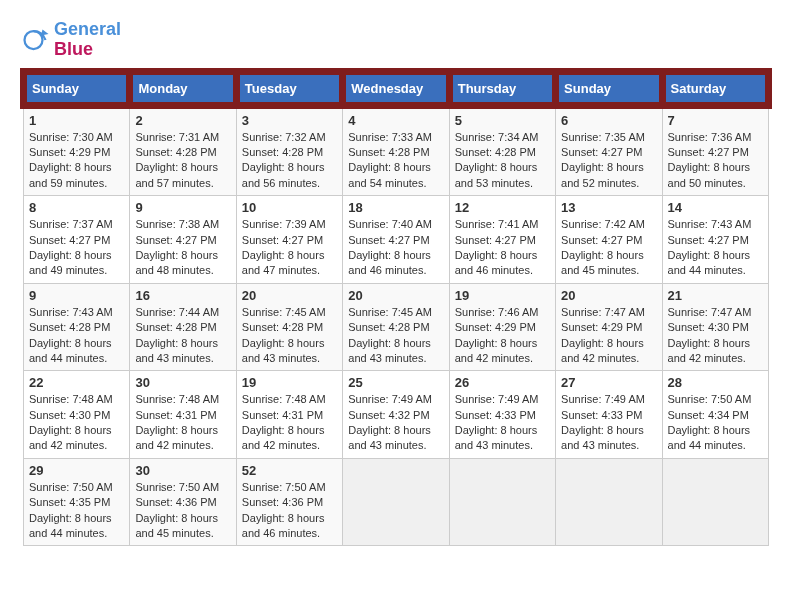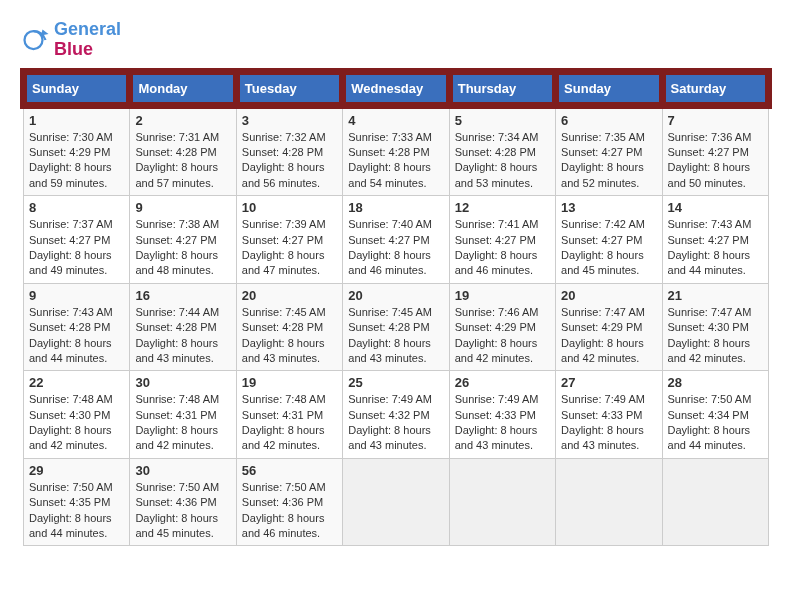--- a/index.html
+++ b/index.html
@@ -240,21 +240,21 @@
       <tr>
         <td>
           <span class="day-num">29</span>
           <div class="day-info">Sunrise: 7:50 AM<br>Sunset: 4:35 PM<br>Daylight: 8 hours and 44 minutes.</div>
         </td>
         <td>
           <span class="day-num">30</span>
           <div class="day-info">Sunrise: 7:50 AM<br>Sunset: 4:36 PM<br>Daylight: 8 hours and 45 minutes.</div>
         </td>
         <td>
-          <span class="day-num">56</span>
+          <span class="day-num">52</span>
           <div class="day-info">Sunrise: 7:50 AM<br>Sunset: 4:36 PM<br>Daylight: 8 hours and 46 minutes.</div>
         </td>
         <td class="empty-cell"></td>
         <td class="empty-cell"></td>
         <td class="empty-cell"></td>
         <td class="empty-cell"></td>
       </tr>
     </tbody>
 </table>
 

